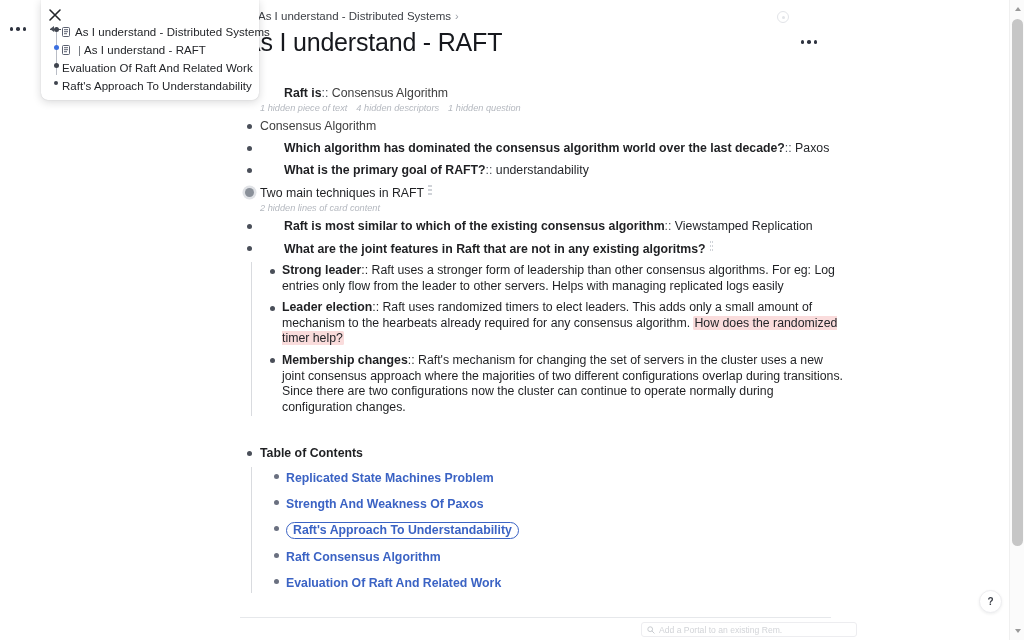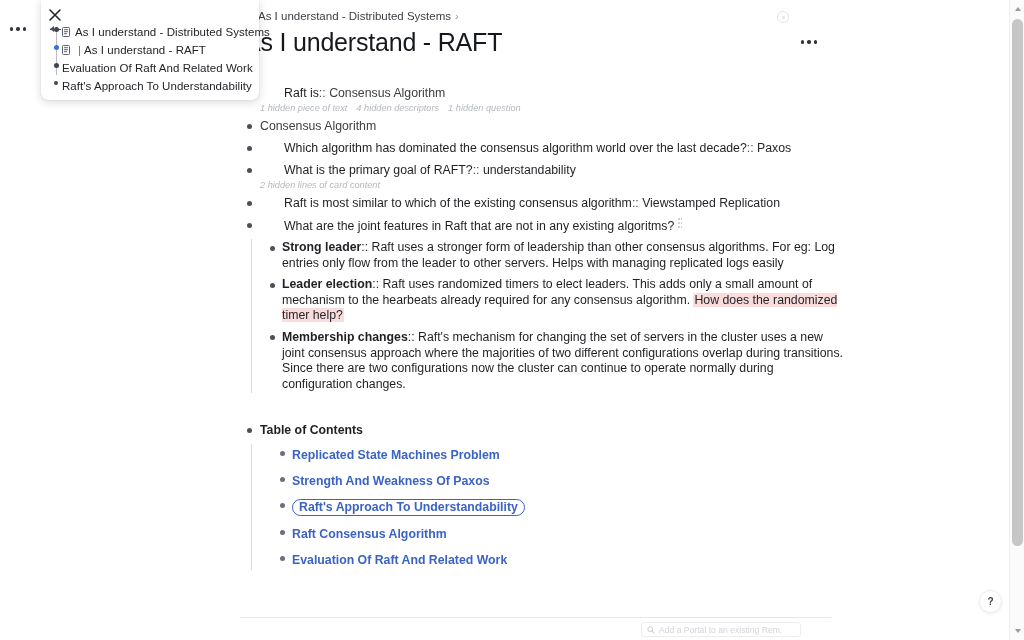--- a/index.html
+++ b/index.html
@@ -149,21 +149,21 @@
   }
   .bullet.collapsed {
     left: 1px; top: 6.5px;
     width: 9px; height: 9px;
     background: #8a9099;
     box-shadow: 0 0 0 2.5px #e0e2e6;
   }
   .bullet.none { background: transparent; }
 
   .txt { font-size: 12.3px; color: #1f2023; }
-  .txt b { font-weight: 400; padding-left: 24px; }
+  .txt b { font-weight: 700; padding-left: 24px; }
   .txt .sep { color: #4a4f59; }
   .txt .val { color: #25272b; }
   .link { color: #404040; }
 
   .meta {
     font-size: 9.2px; font-style: italic; color: #b4b8bf;
     padding-left: 16px; margin-top: -1px; margin-bottom: 2px;
     display: flex; gap: 9px;
   }
 
@@ -192,21 +192,21 @@
   .children .bullet { left: 4px; }
 
   .para { font-size: 12.3px; color: #1f2023; line-height: 15.6px; }
   .hl {
     background: #fadcdc; color: #24262a;
     padding: 0 1px; border-radius: 1.5px;
   }
 
   
   .toc-wrap { margin-top: 24px; font-weight: bold; }
-  .toc-children { position: relative; margin-left: 7px; padding-left: 25px; }
+  .toc-children { position: relative; margin-left: 7px; padding-left: 19px; }
   .toc-children::before {
     content: ""; position: absolute; left: 0; top: 3px; bottom: 3px;
     width: 1.3px; background: #d9dbdf;
   }
   .toc-row { position: relative; padding: 4.5px 0 4.5px 16px; line-height: 15px; }
   .toc-row .bullet { left: 4px; top: 9.5px; background: #6a7080; }
   .toc-link { font-size: 12.3px; color: #3b63c4; }
   .toc-row.selected .toc-link {
     border: 1.3px solid #3b63c4;
     border-radius: 10px;
@@ -215,21 +215,21 @@
     line-height: 13px;
   }
 
   
   .bottom-divider {
     position: absolute; left: 240px; top: 617px;
     width: 591px; height: 1px; background: #e6e8eb;
   }
   .portal-search {
     position: absolute; left: 641px; top: 622px;
-    width: 160px; height: 15px;
+    width: 216px; height: 15px;
     border: 1px solid #ededf0;
     border-radius: 3px;
     display: flex; align-items: center;
     padding: 0 5px; gap: 4px;
     background: #ffffff;
   }
   .portal-search .sicon { display: flex; align-items: center; }
   .portal-search .sph { font-size: 8.6px; color: #d2d4d8; white-space: nowrap; }
 
   .help-btn {
@@ -377,20 +377,24 @@
       <span class="bullet"></span>
       <span class="txt"><b>Which algorithm has dominated the consensus algorithm world over the last decade?</b><span class="sep">::</span>&nbsp;<span class="val">Paxos</span></span>
     </div>
 
     <div class="node-row">
       <span class="bullet"></span>
       <span class="txt"><b>What is the primary goal of RAFT?</b><span class="sep">::</span>&nbsp;<span class="val">understandability</span></span>
     </div>
 
     <div class="node">
+      <div class="node-row">
+        <span class="bullet collapsed"></span>
+        <span class="txt"><span>Two main techniques in RAFT</span><span class="dotgrid"><i></i><i></i><br><i></i><i></i><br><i></i><i></i></span></span>
+      </div>
       <div class="meta">
         <span>2 hidden lines of card content</span>
       </div>
     </div>
 
     <div class="node-row">
       <span class="bullet"></span>
       <span class="txt"><b>Raft is most similar to which of the existing consensus algorithm</b><span class="sep">::</span>&nbsp;<span class="val">Viewstamped Replication</span></span>
     </div>
 

